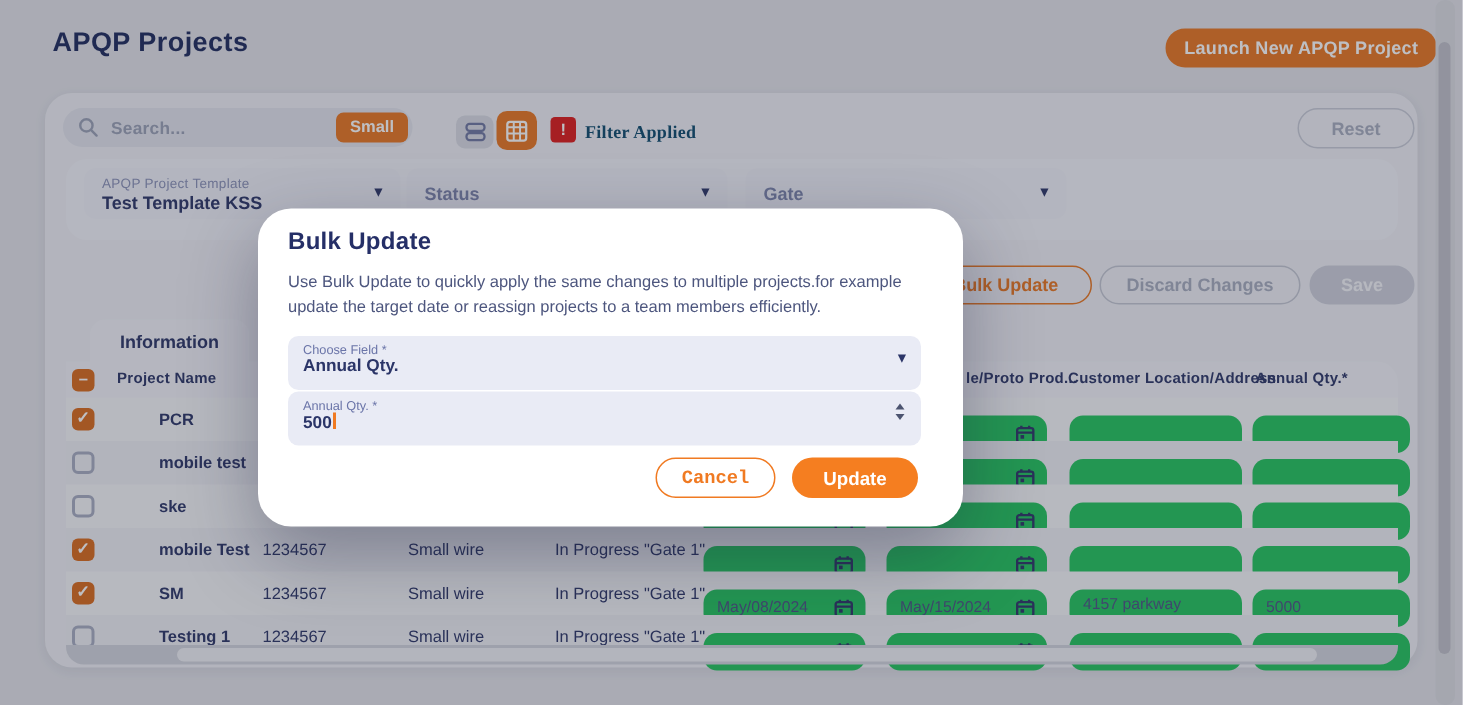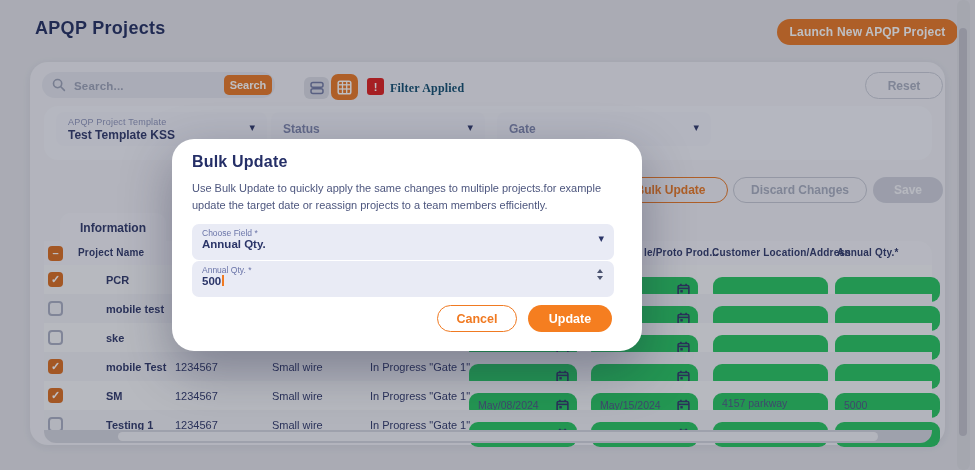--- a/index.html
+++ b/index.html
@@ -103,42 +103,42 @@
   .mfield-value{position:absolute;left:10px;top:14px;font-size:11.5px;font-weight:700;color:#2B3568;}
   .mcaret{position:absolute;right:10px;top:8px;font-size:11px;color:#2B3568;}
   .caret-bar{display:inline-block;width:1.5px;height:11px;background:#F07A22;vertical-align:-1px;margin-left:1px;}
   .spinner{position:absolute;right:9px;top:8px;width:8px;cursor:pointer;}
   .spin-up{width:0;height:0;border-left:3.5px solid transparent;border-right:3.5px solid transparent;
            border-bottom:4.5px solid #4C5470;margin-bottom:2.5px;}
   .spin-down{width:0;height:0;border-left:3.5px solid transparent;border-right:3.5px solid transparent;
              border-top:4.5px solid #4C5470;}
   .btn-cancel{position:absolute;left:265px;top:166px;width:80px;height:27px;border:1.5px solid #F07A22;
               border-radius:15px;color:#F07A22;font-size:12.5px;font-weight:700;background:#fff;
-              display:flex;align-items:center;justify-content:center;box-sizing:border-box;cursor:pointer;}
+              display:flex;align-items:center;justify-content:center;box-sizing:border-box;cursor:pointer;font-family:Liberation Mono, monospace;}
   .btn-update{position:absolute;left:356px;top:166px;width:84px;height:27px;background:#F57E20;
               border-radius:15px;color:#fff;font-size:12.5px;font-weight:700;
               display:flex;align-items:center;justify-content:center;cursor:pointer;}
 </style>
 </head>
 <body>
 
 <div class="stage">
 
   <div class="abs page-title">APQP Projects</div>
   <div class="abs btn-launch">Launch New APQP Project</div>
 
   <div class="abs main-card">
 
     <div class="abs search-box">
       <svg class="abs search-icon" width="14" height="14" viewBox="0 0 14 14">
         <circle cx="5.6" cy="5.6" r="4.1" fill="none" stroke="#9AA1B6" stroke-width="1.6"></circle>
         <line x1="8.8" y1="8.8" x2="12.4" y2="12.4" stroke="#9AA1B6" stroke-width="1.6" stroke-linecap="round"></line>
       </svg>
       <input class="abs search-input" placeholder="Search..." style="">
-      <div class="abs search-btn">Search</div>
+      <div class="abs search-btn">Small</div>
     </div>
 
     <div class="abs toggle-list" style="left:274px;top:15px;">
       <svg width="14" height="14" viewBox="0 0 14 14">
         <rect x="1" y="1.6" width="12" height="4.6" rx="2" fill="none" stroke="#6F78A3" stroke-width="1.5"></rect>
         <rect x="1" y="7.8" width="12" height="4.6" rx="2" fill="none" stroke="#6F78A3" stroke-width="1.5"></rect>
       </svg>
     </div>
     <div class="abs toggle-table" style="left:301px;top:12px;">
       <svg width="15" height="15" viewBox="0 0 15 15">

